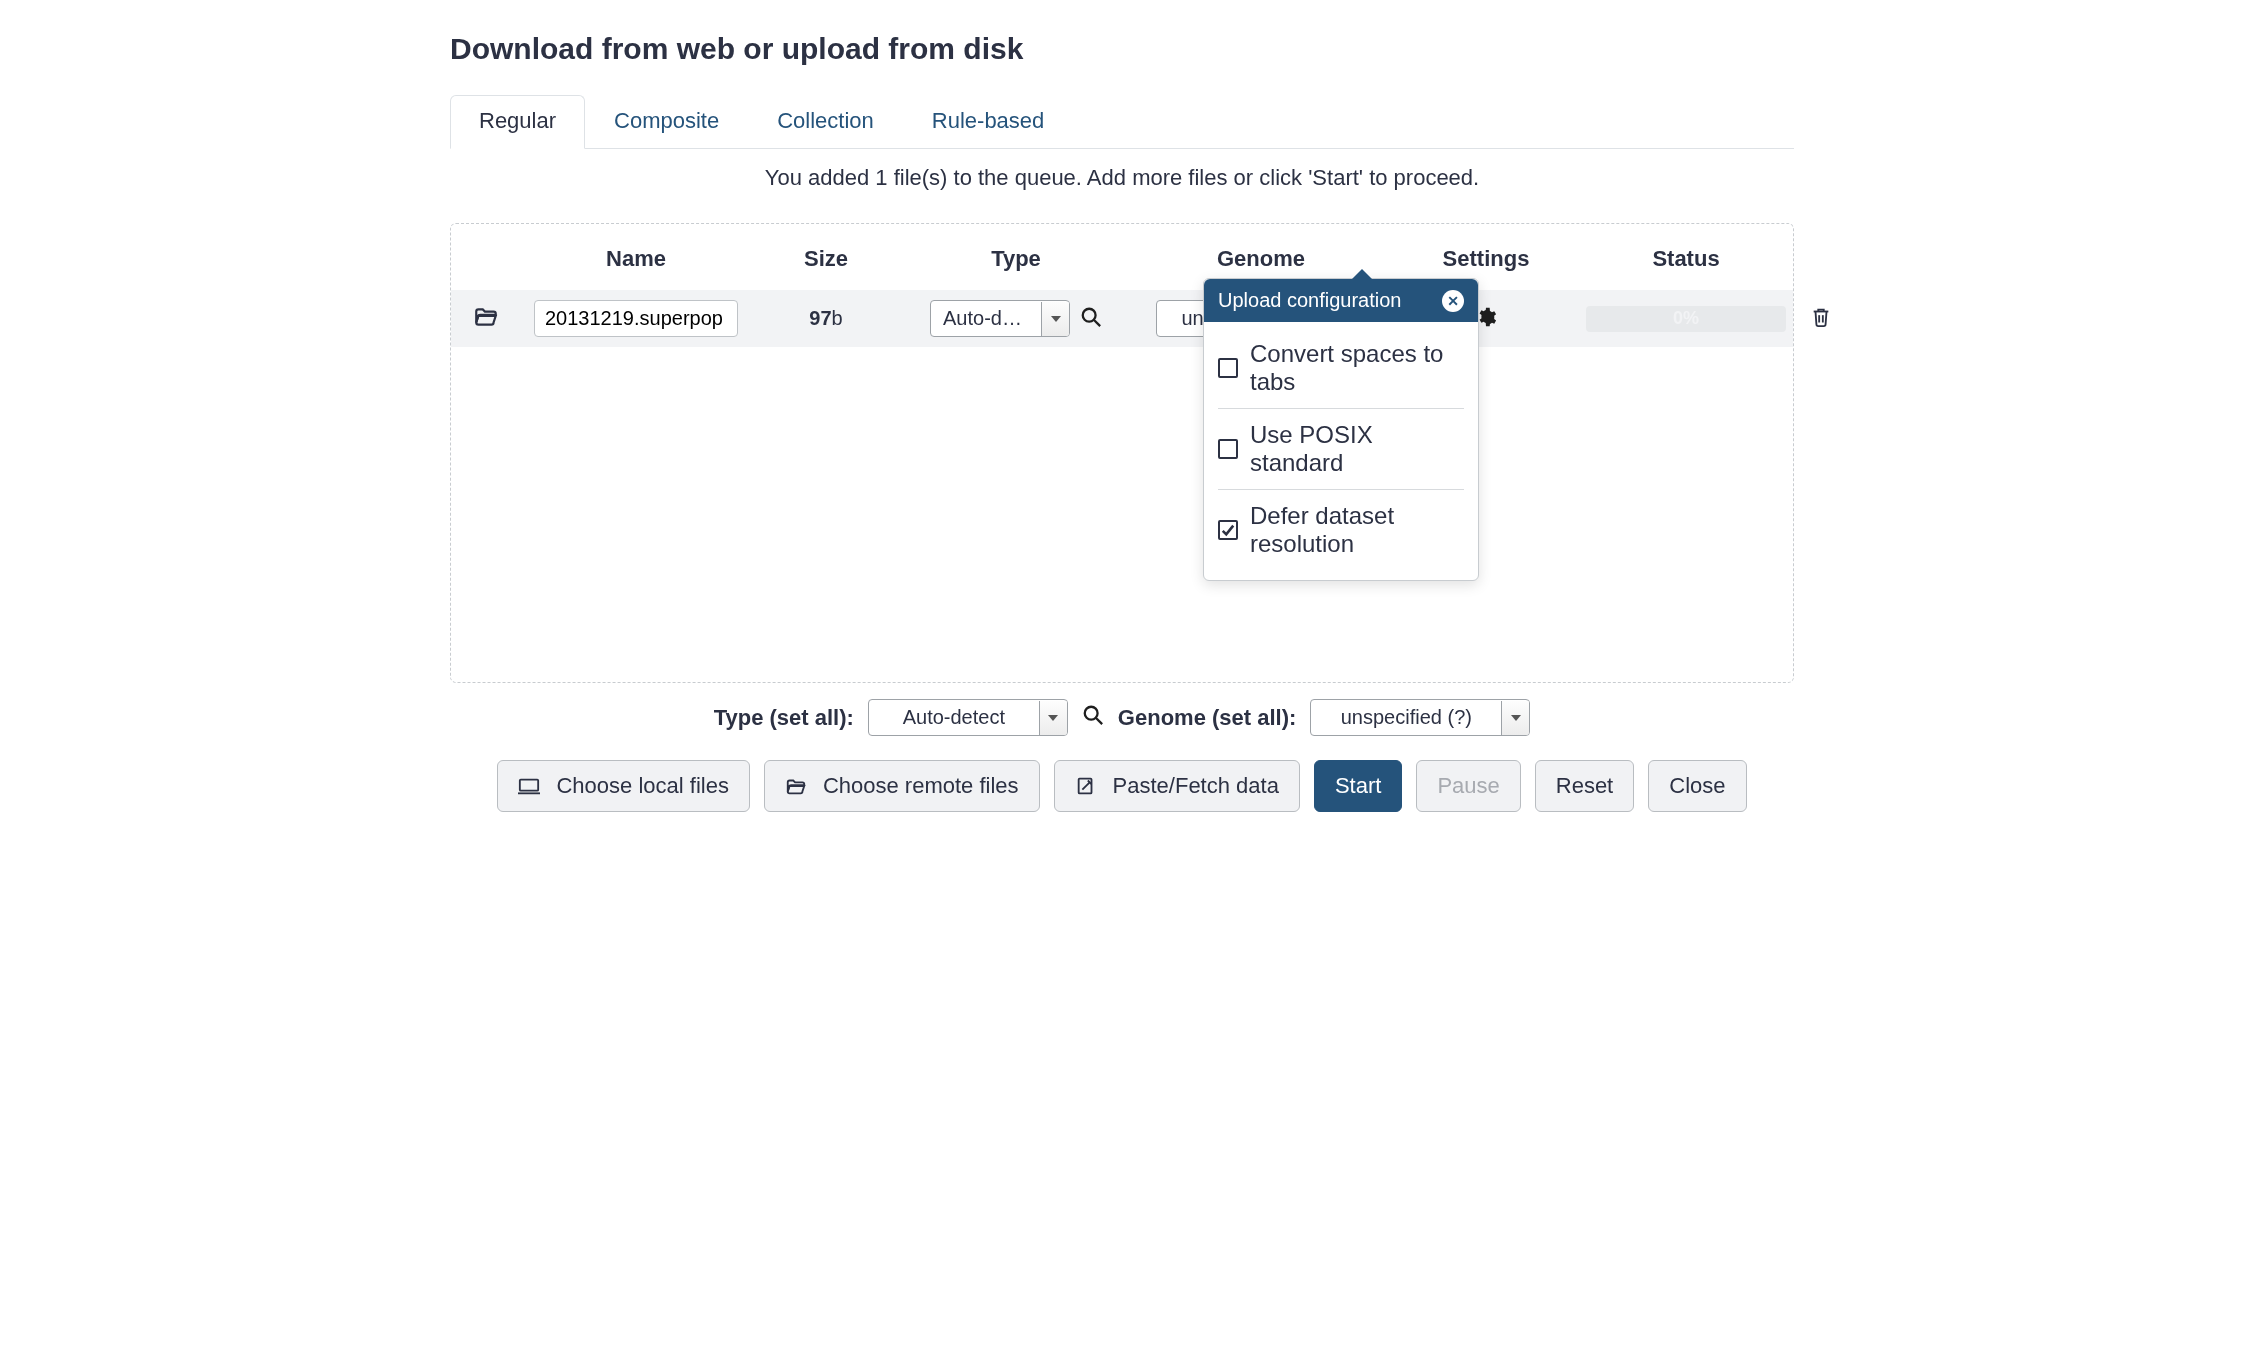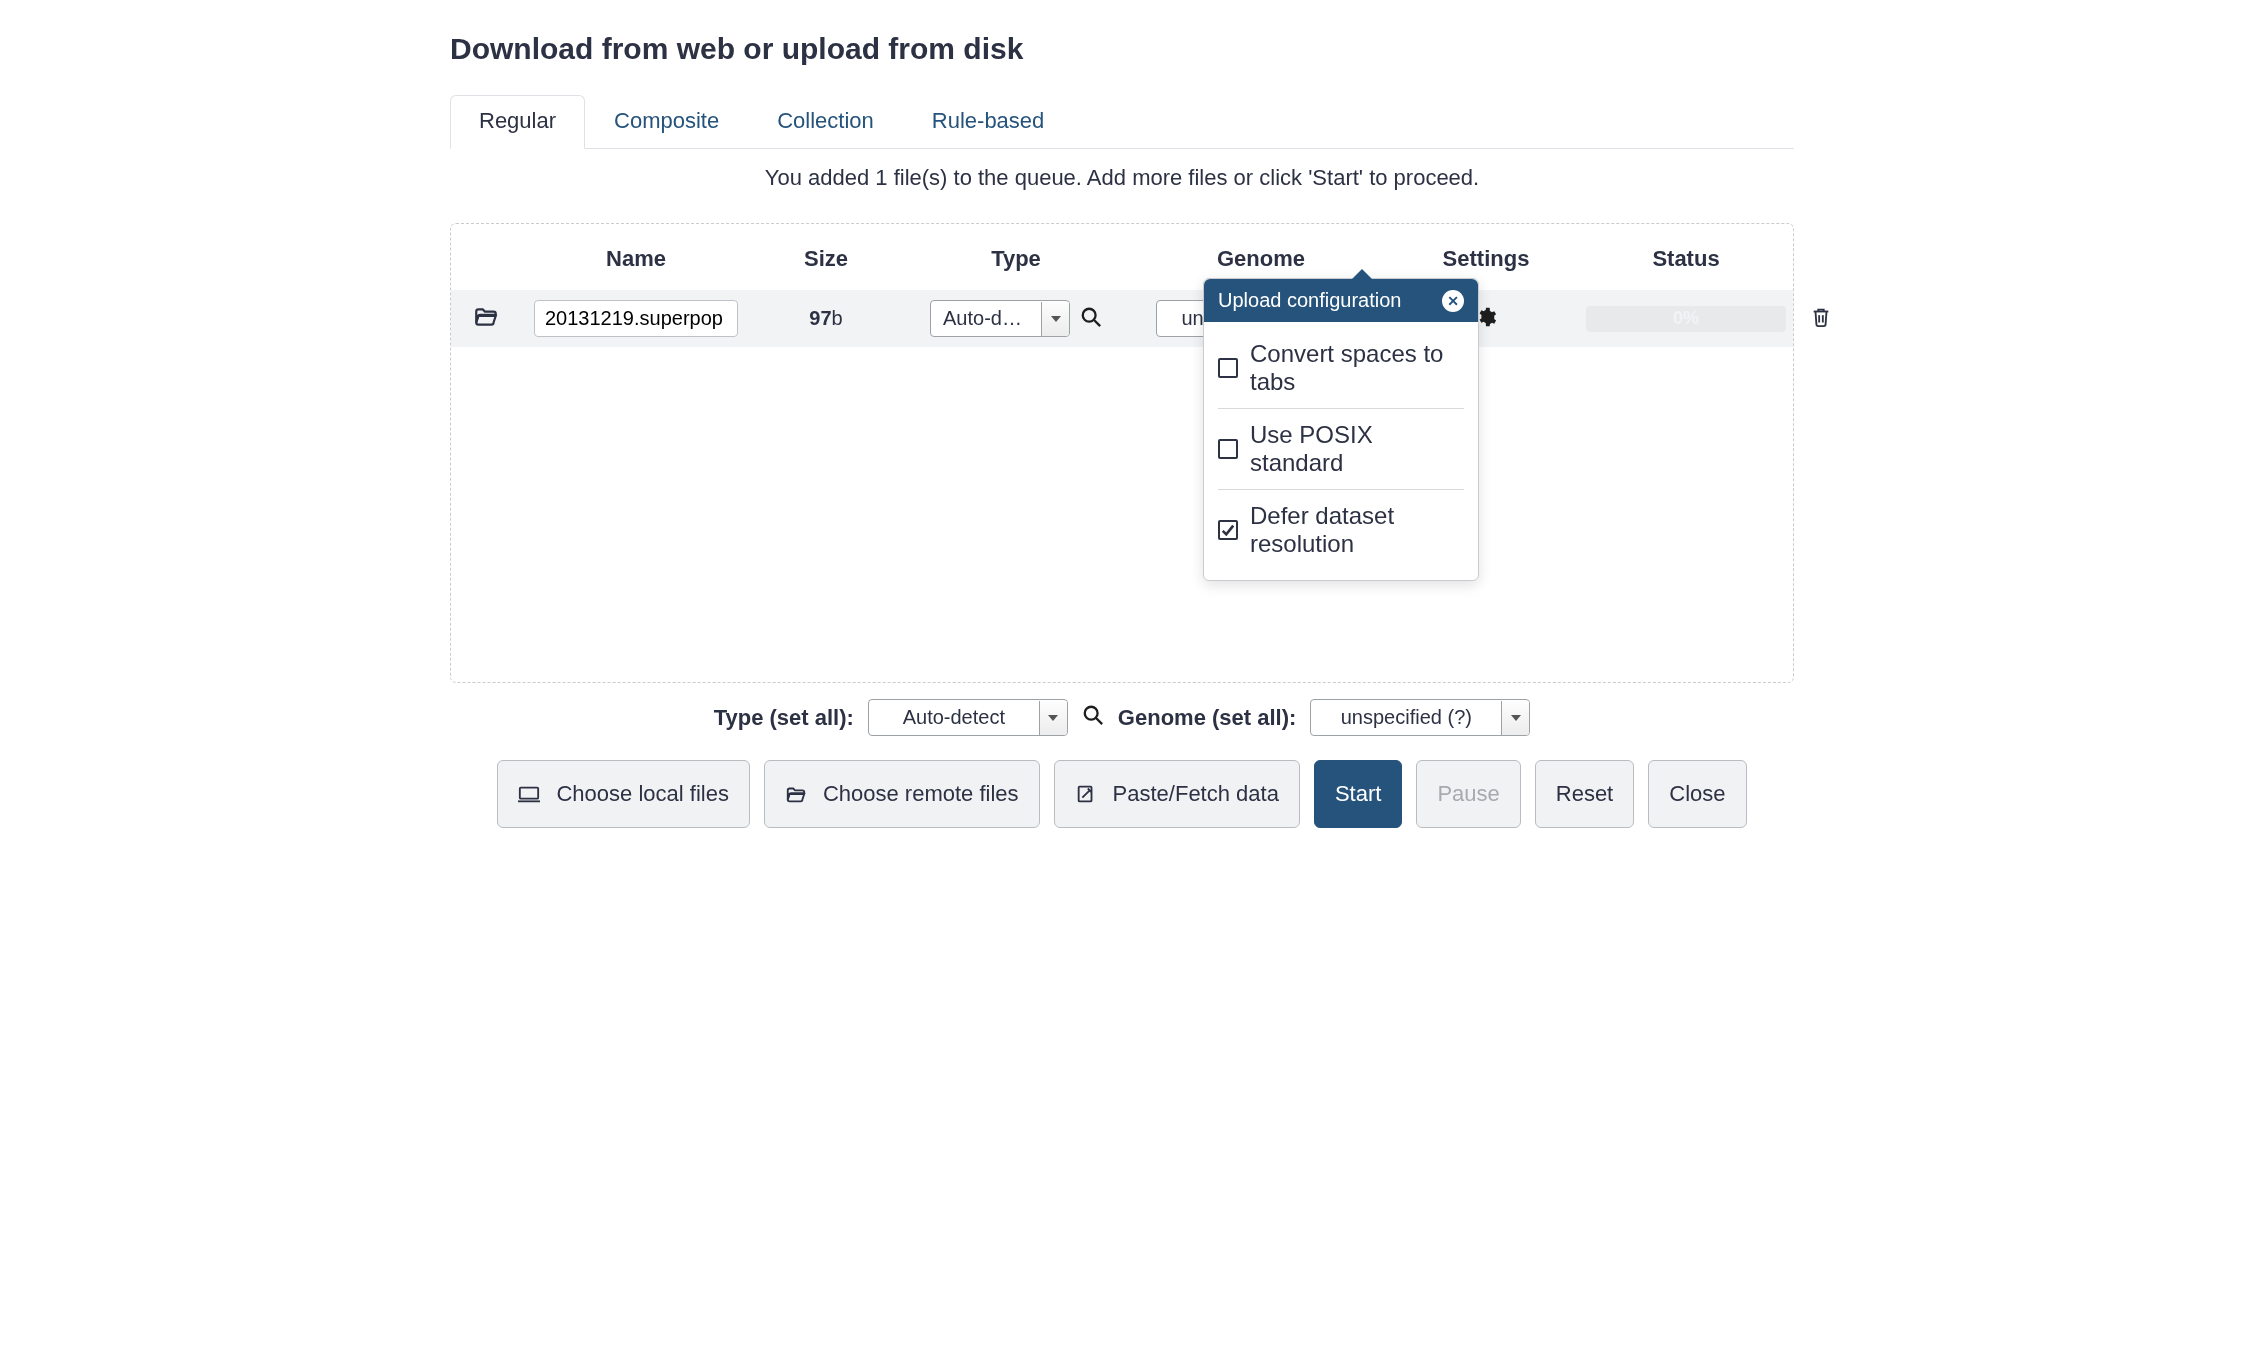--- a/index.html
+++ b/index.html
@@ -173,21 +173,21 @@
     margin: 16px 0 24px 0;
     font-size:22px; font-weight:700;
   }
   .setall .label { font-weight:700;}
   .setall .combo .combo-label.wide { width: 170px; text-align:center; font-weight:400;}
   .setall .combo .combo-label.gwide { width: 190px; text-align:center; font-weight:400;}
   .btnrow {
     display:flex; justify-content:center; gap:14px;
   }
   .btn {
-    padding: 20px 20px;
+    padding: 12px 20px;
     font-size:22px;
     border-radius:6px;
     border:1px solid #b9bdc1;
     background:#f1f2f4;
     color:#2c3143;
     display:flex; align-items:center; gap:16px;
     cursor:pointer;
   }
   .btn.primary { background:#25537b; color:#fff; border-color:#25537b;}
   .btn.disabled { color:#a7aab0; cursor:default;}

